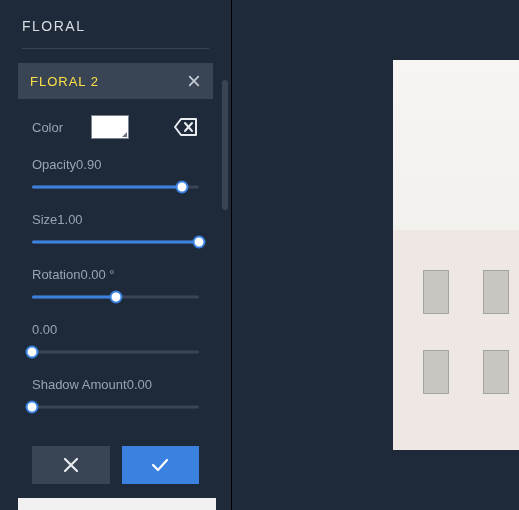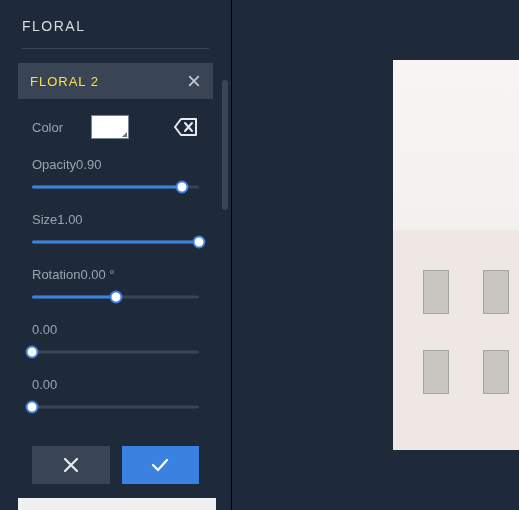--- a/index.html
+++ b/index.html
@@ -293,20 +293,21 @@
           </div>
           <div class="slider-wrap">
             <div class="track"></div>
             <div class="track-fill" style="width:0%"></div>
             <div class="thumb" style="left:0%"></div>
           </div>
         </div>
 
         <div class="row">
           <div class="row-top">
+            <span class="label">Shadow Amount</span>
             <span class="value">0.00</span>
           </div>
           <div class="slider-wrap">
             <div class="track"></div>
             <div class="track-fill" style="width:0%"></div>
             <div class="thumb" style="left:0%"></div>
           </div>
         </div>
 
       </div>

